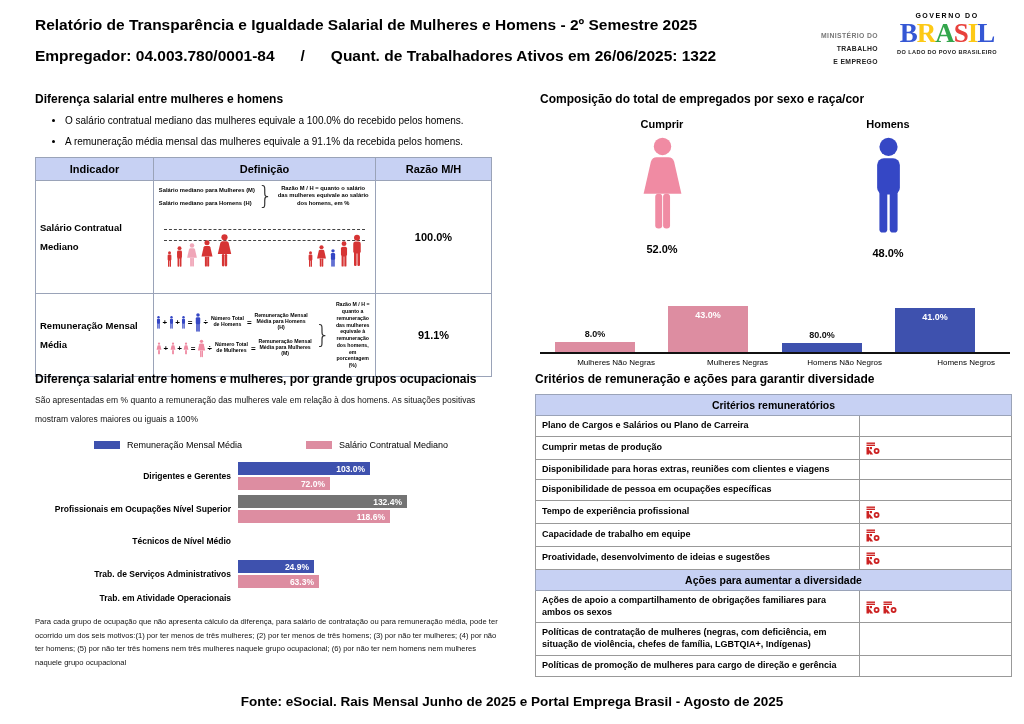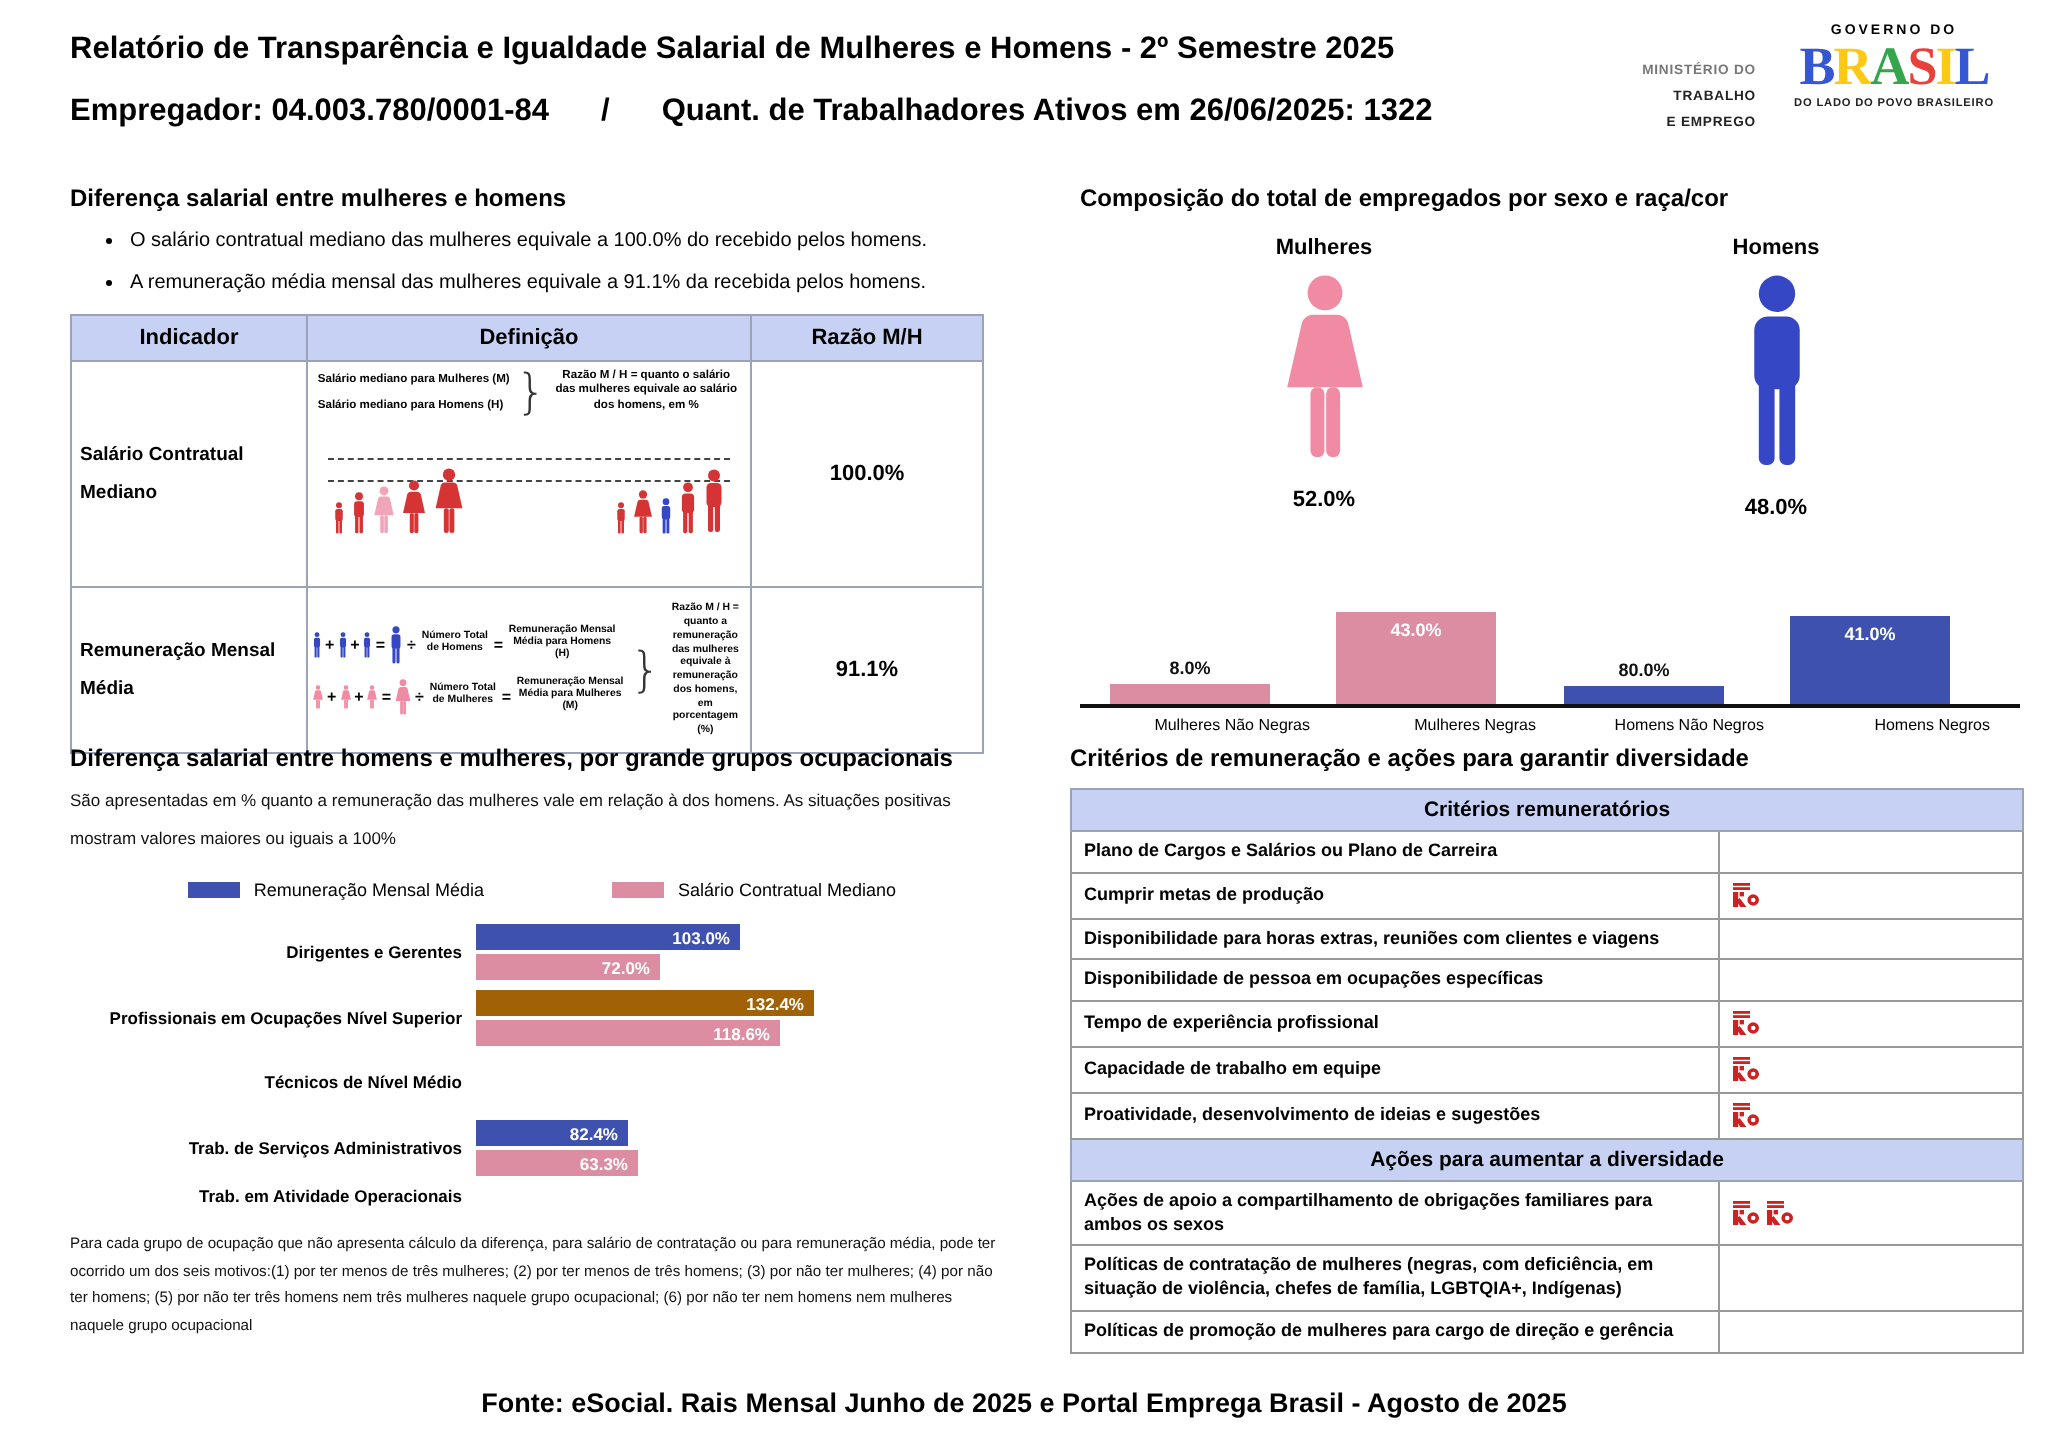--- a/index.html
+++ b/index.html
@@ -265,21 +265,21 @@
         <td class="ratio">91.1%</td>
       </tr>
     </tbody>
       </table>
   </div>
 
   <div class="q-tr">
     <div class="sec-title">Composição do total de empregados por sexo e raça/cor</div>
     <div class="fig-area">
       <div class="figblk women">
-        <div class="fig-label">Mulheres</div>
+        <div class="fig-label">Cumprir</div>
         <svg width="47" height="93" fill="#f08ba3">
             <use href="#p-woman"></use>
           </svg>
         <div class="fig-total">52.0%</div>
       </div>
       <div class="figblk men">
         <div class="fig-label">Homens</div>
         <svg width="37" height="97" fill="#3547c5">
             <use href="#p-man"></use>
           </svg>
@@ -330,37 +330,37 @@
               <span>103.0%</span>
             </div>
           <div class="hbar" style="width:92px;background:#dd8da1">
               <span>72.0%</span>
             </div>
         </div>
       </div>
       <div class="hrow">
         <div class="hlabel">Profissionais em Ocupações Nível Superior</div>
         <div class="hbars">
-          <div class="hbar" style="width:169px;background:#a16207">
+          <div class="hbar" style="width:169px;background:#737373">
               <span>132.4%</span>
             </div>
           <div class="hbar" style="width:152px;background:#dd8da1">
               <span>118.6%</span>
             </div>
         </div>
       </div>
       <div class="hrow empty">
         <div class="hlabel">Técnicos de Nível Médio</div>
         <div class="hbars"></div>
       </div>
       <div class="hrow">
         <div class="hlabel">Trab. de Serviços Administrativos</div>
         <div class="hbars">
           <div class="hbar" style="width:76px;background:#3e51ae">
-              <span>82.4%</span>
+              <span>24.9%</span>
             </div>
           <div class="hbar" style="width:81px;background:#dd8da1">
               <span>63.3%</span>
             </div>
         </div>
       </div>
       <div class="hrow">
         <div class="hlabel">Trab. em Atividade Operacionais</div>
       </div>
     </div>

